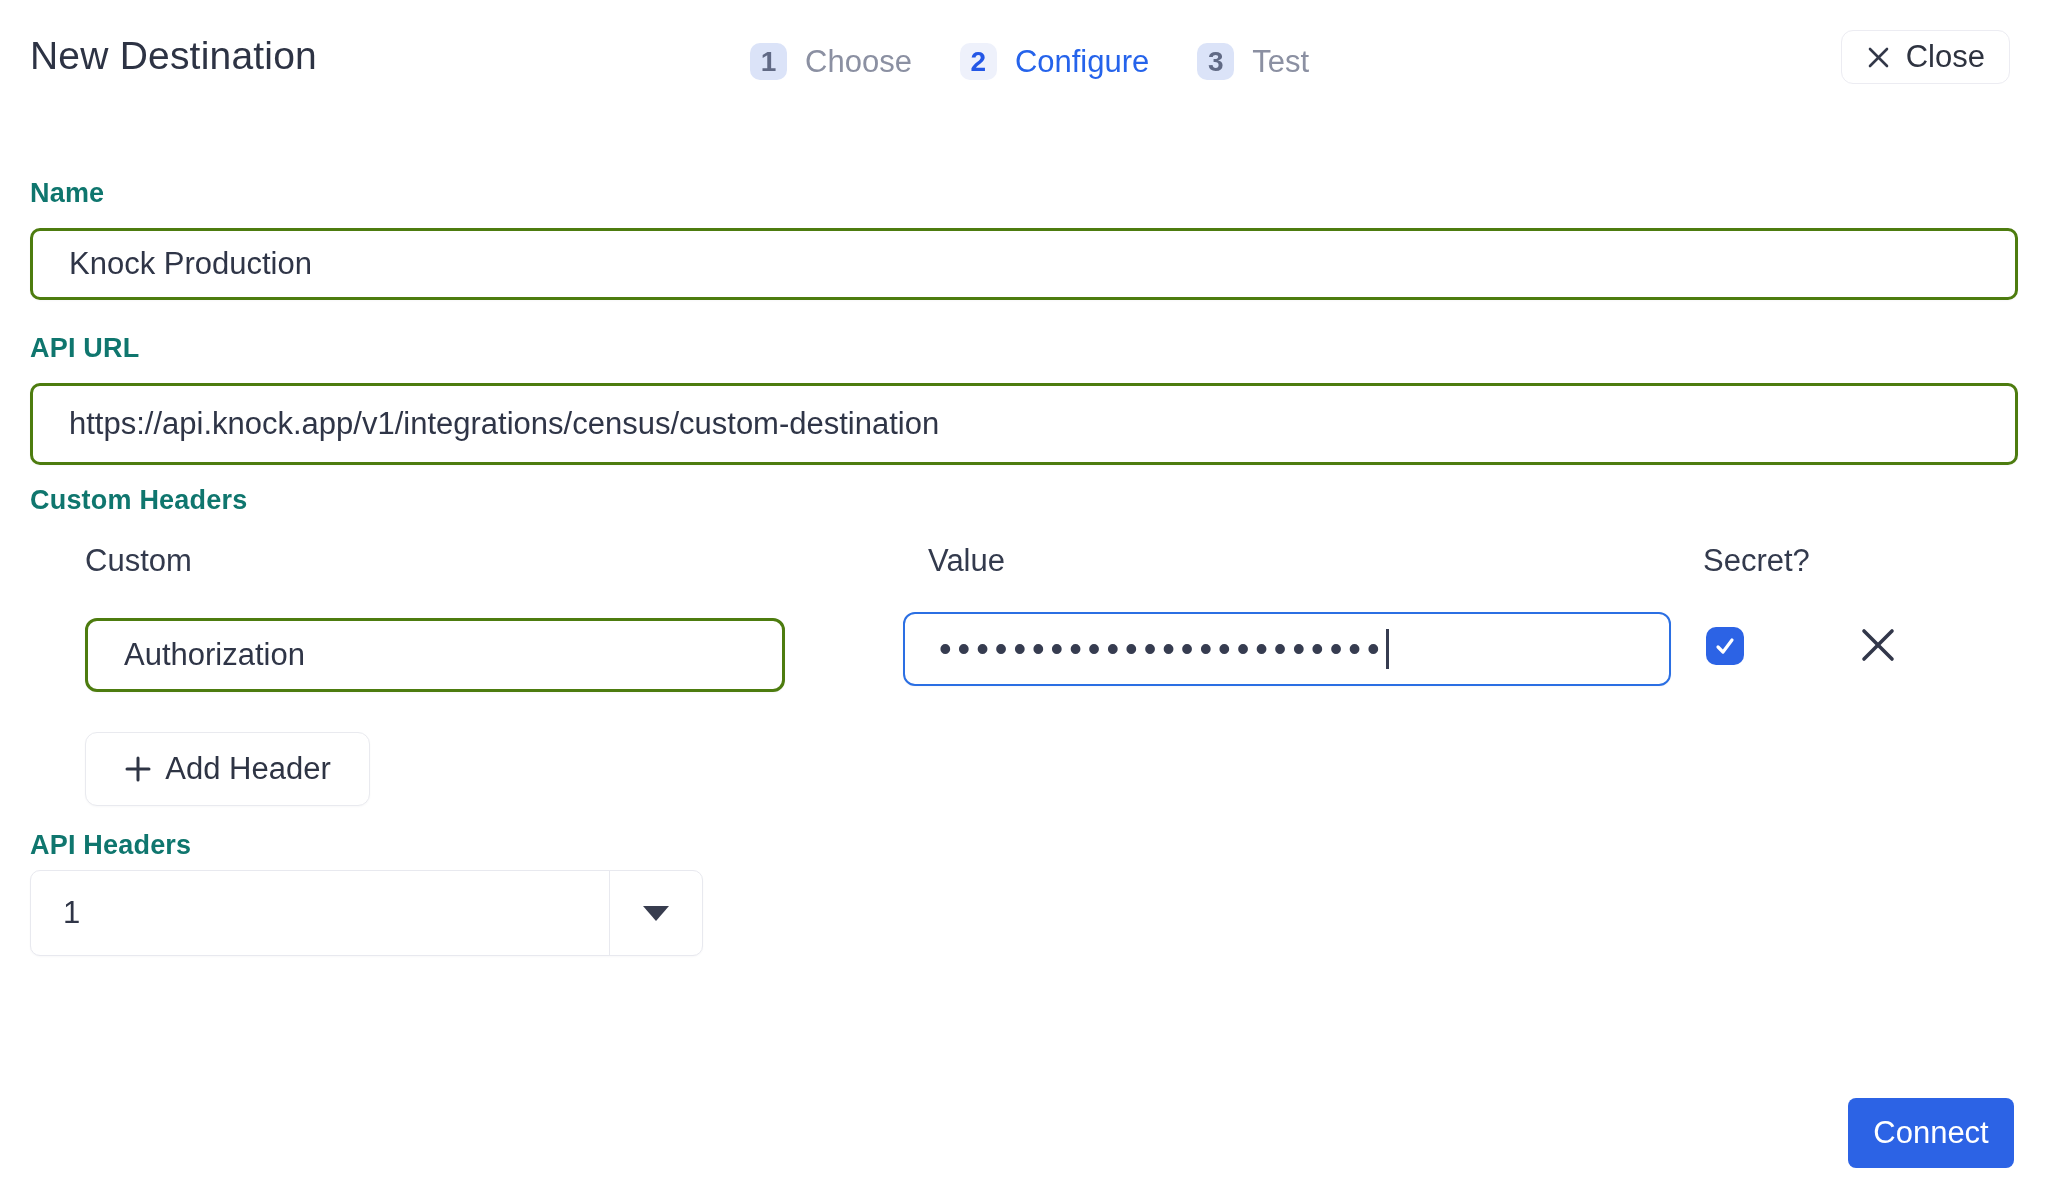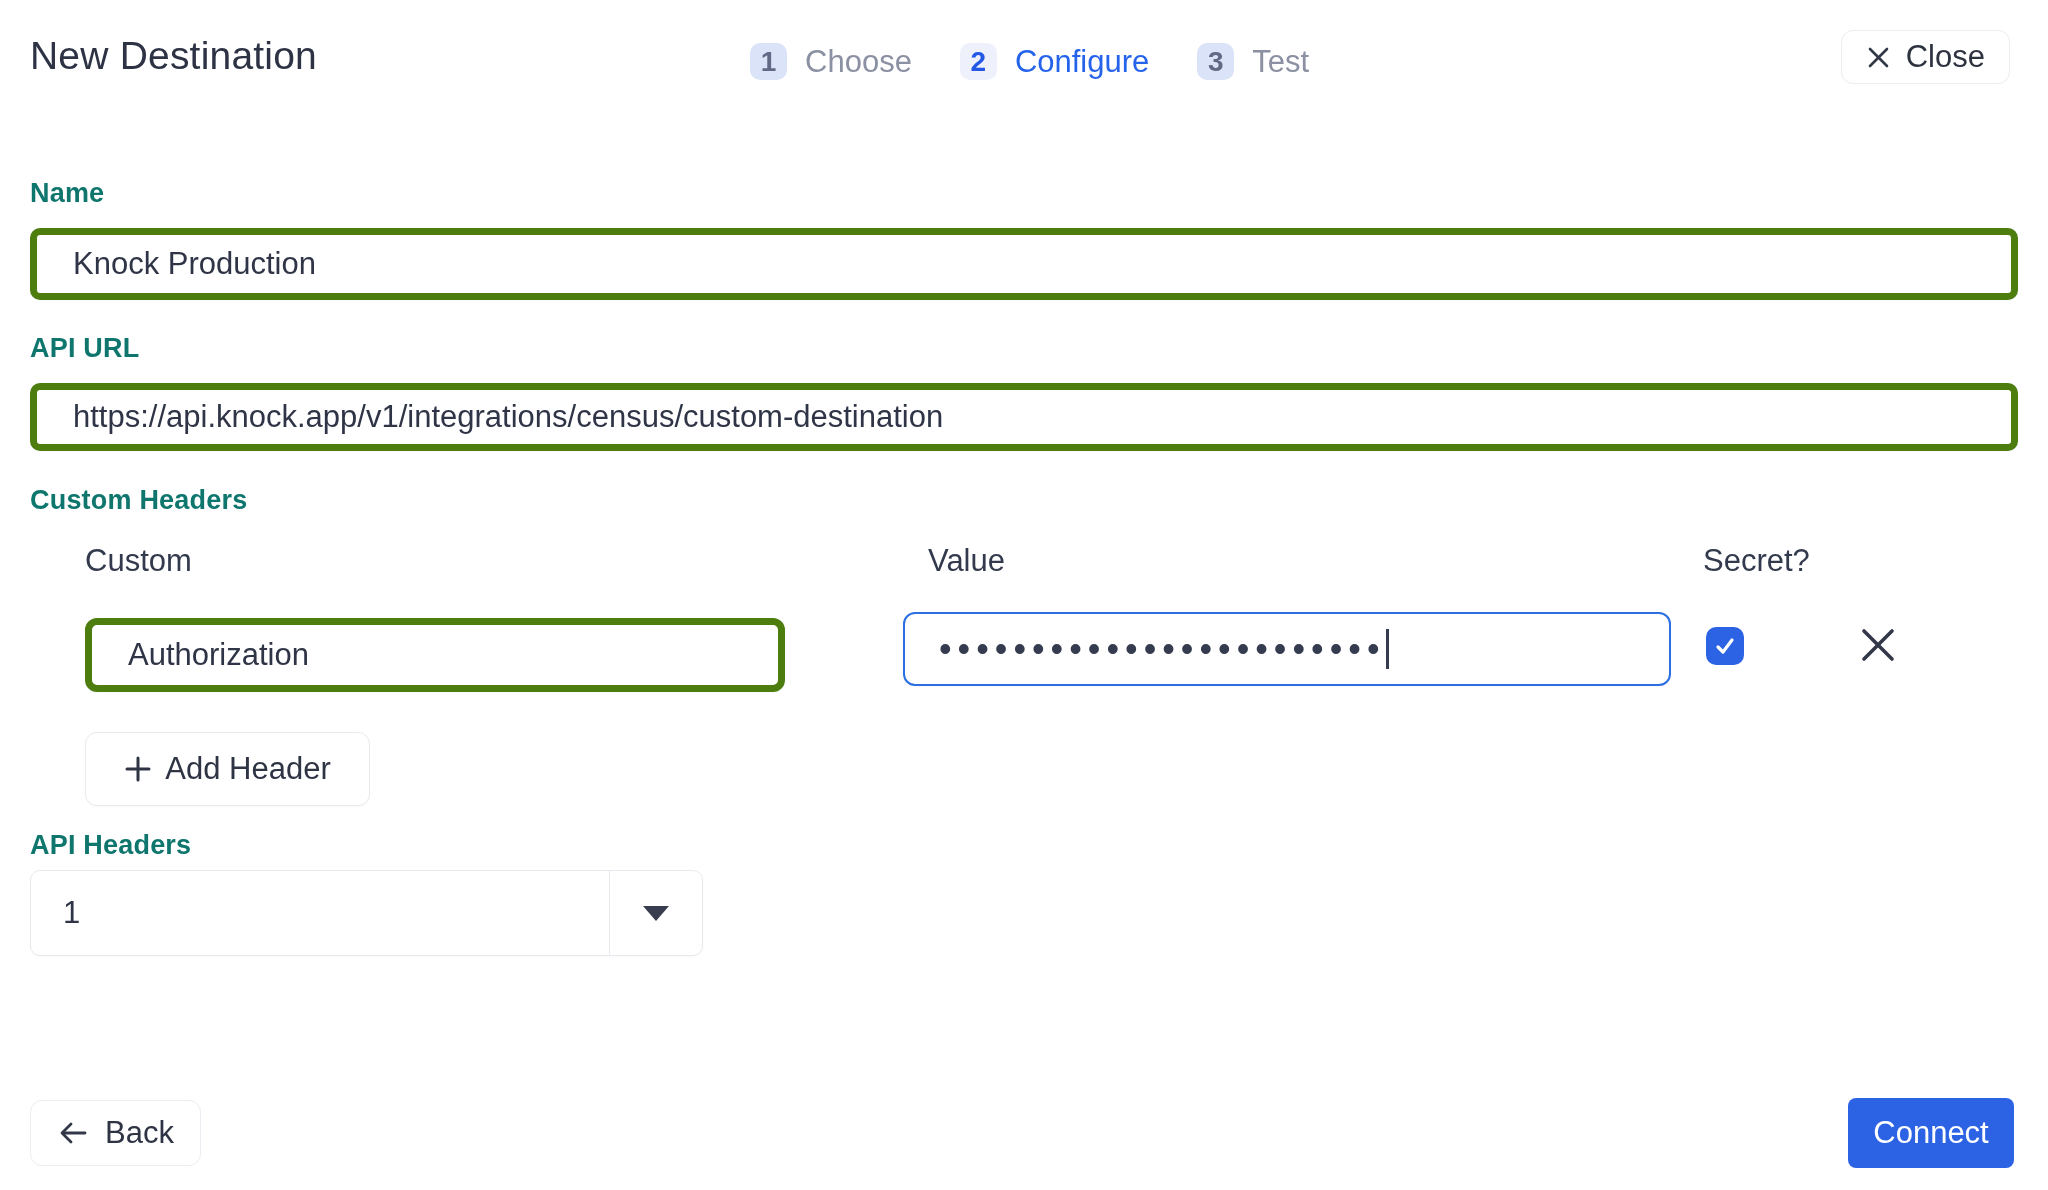--- a/index.html
+++ b/index.html
@@ -37,27 +37,27 @@
     font-size:31px;color:#2e3340;cursor:pointer;box-sizing:border-box;
   }
   
   .field-label{
     position:absolute;left:30px;
     font-size:27px;font-weight:700;color:#0f766e;letter-spacing:.2px;
   }
   
   .text-input{
     position:absolute;box-sizing:border-box;background:#fff;
-    border:7px solid #4d7c0f;border-radius:10px;
+    border:3px solid #4d7c0f;border-radius:10px;
     font-size:31px;color:#2f3547;
     display:flex;align-items:center;padding-left:36px;
     box-shadow:0 1px 2px rgba(30,35,60,.03);
   }
   .input-name{left:30px;top:228px;width:1988px;height:72px;}
-  .input-url{left:30px;top:383px;width:1988px;height:68px;}
+  .input-url{left:30px;top:383px;width:1988px;height:82px;}
   
   .col-label{position:absolute;top:543px;font-size:31px;color:#333a4d;}
   .col-header{left:85px;}
   .col-value{left:928px;}
   .col-secret{left:1703px;}
   .input-header{left:85px;top:612px;width:700px;height:74px;border-radius:12px;margin-top:6px;}
   .input-value{
     left:903px;top:612px;width:768px;height:74px;border-radius:12px;
     border:2px solid #2b6fe3;padding-left:34px;
   }
@@ -204,27 +204,18 @@
   </button>
 
   <div class="field-label" style="top:830px;">API Headers</div>
   <div class="select">
     <div class="select-value">1</div>
     <div class="select-caret-box">
       <div class="tri-down"></div>
     </div>
   </div>
 
-  <button class="back-btn">
-    <span style="display:flex;">
-      <svg width="32" height="28" viewBox="0 0 32 28">
-        <line x1="28" y1="14" x2="6" y2="14" stroke="#333849" stroke-width="2.8" stroke-linecap="round"></line>
-        <polyline points="14,5 5,14 14,23" fill="none" stroke="#333849" stroke-width="2.8" stroke-linecap="round" stroke-linejoin="round"></polyline>
-      </svg>
-    </span>
-    <span>Back</span>
-  </button>
 
   <button class="connect-btn">
     <span>Connect</span>
   </button>
 
 </div>
 
 </body></html>

